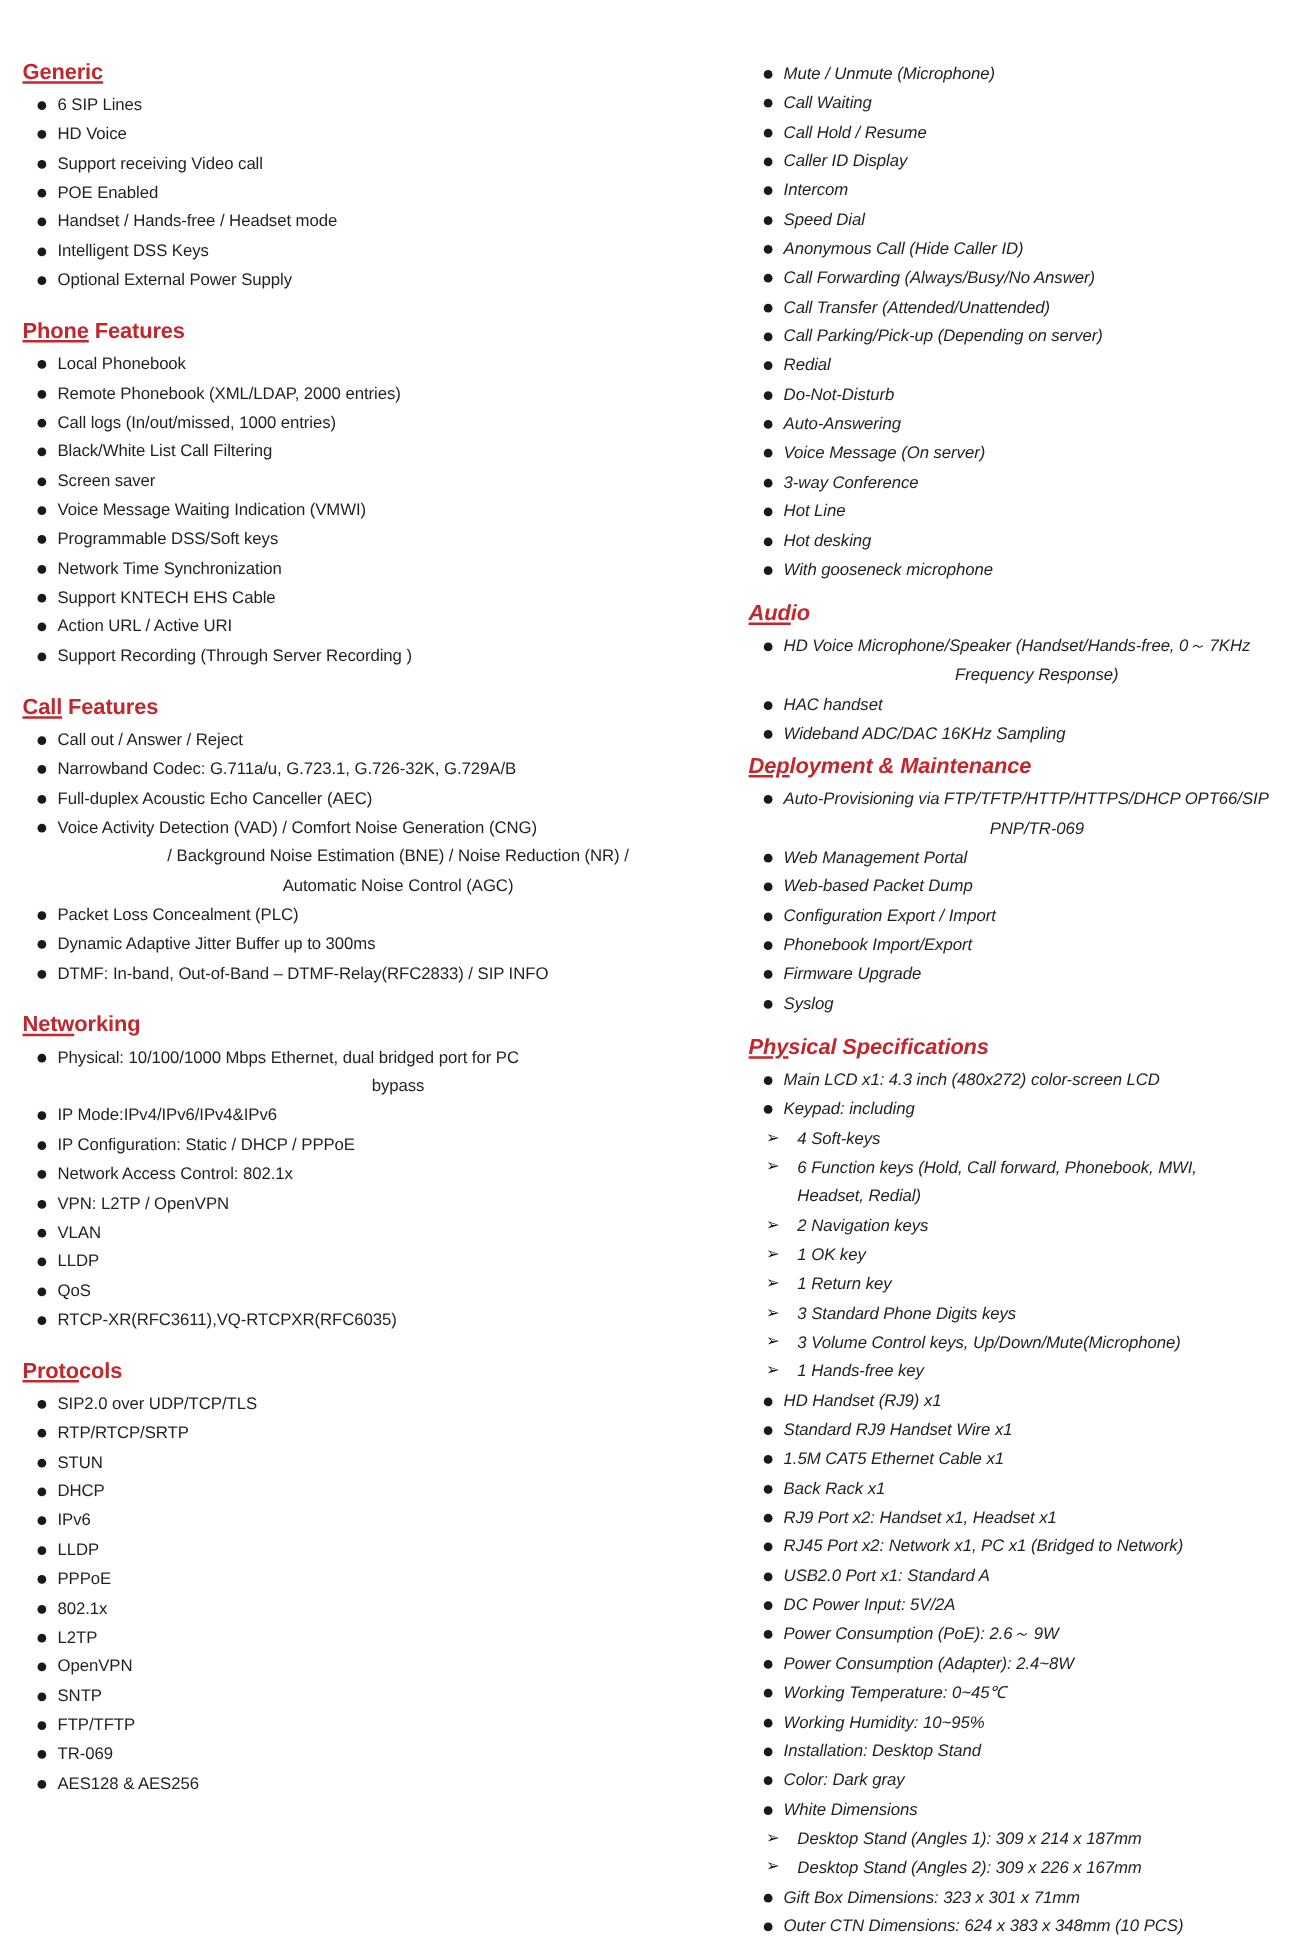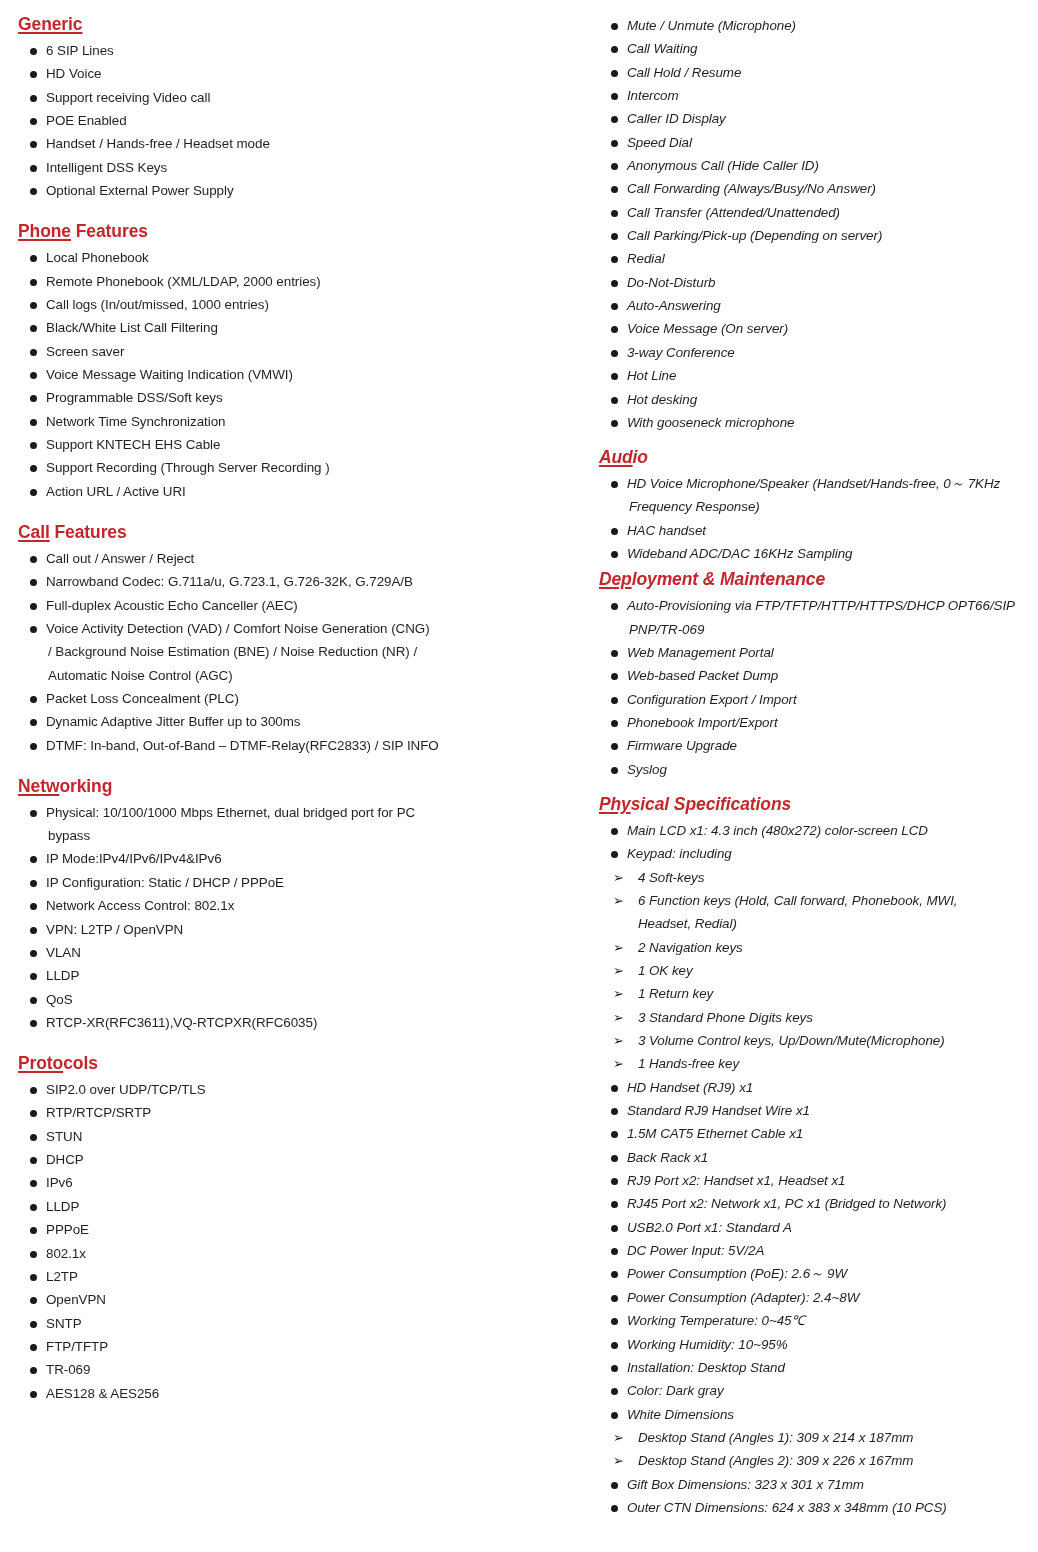--- a/index.html
+++ b/index.html
@@ -18,20 +18,21 @@
     position: relative;
     width: 1038px;
     height: 1552px;
     box-sizing: border-box;
     padding: 14px 8px 0 8px;
     display: flex;
     align-items: flex-start;
   }
   .col {
     box-sizing: border-box;
+    margin-top: 33px;
   }
   .col-left {
     width: 600px;
     padding-left: 10px;
     padding-right: 10px;
   }
   .col-right {
     width: 438px;
     padding-left: 0px;
     font-style: italic;
@@ -74,20 +75,21 @@
     left: 12px;
     top: 9px;
     width: 7px;
     height: 7px;
     border-radius: 50%;
     background: #1a1a1a;
   }
   ul.feat > li .cont {
     display: block;
     padding-left: 2px;
+    text-align: center;
   }
 
   ul.sub {
     list-style: none;
     margin: 0;
     padding: 0;
   }
   ul.sub > li {
     position: relative;
     padding-left: 39px;
@@ -131,22 +133,22 @@
         <ul class="feat">
           <li><span class="bullet"></span><span>Local Phonebook</span></li>
           <li><span class="bullet"></span><span>Remote Phonebook (XML/LDAP, 2000 entries)</span></li>
           <li><span class="bullet"></span><span>Call logs (In/out/missed, 1000 entries)</span></li>
           <li><span class="bullet"></span><span>Black/White List Call Filtering</span></li>
           <li><span class="bullet"></span><span>Screen saver</span></li>
           <li><span class="bullet"></span><span>Voice Message Waiting Indication (VMWI)</span></li>
           <li><span class="bullet"></span><span>Programmable DSS/Soft keys</span></li>
           <li><span class="bullet"></span><span>Network Time Synchronization</span></li>
           <li><span class="bullet"></span><span>Support KNTECH EHS Cable</span></li>
+          <li><span class="bullet"></span><span>Action URL / Active URI</span></li>
           <li><span class="bullet"></span><span>Support Recording (Through Server Recording )</span></li>
-          <li><span class="bullet"></span><span>Action URL / Active URI</span></li>
         </ul>
         <div class="spacer-lg"></div>
         <h2 class="section-heading"><span class="u">Call</span><span> Features</span></h2>
         <ul class="feat">
           <li><span class="bullet"></span><span>Call out / Answer / Reject</span></li>
           <li><span class="bullet"></span><span>Narrowband Codec: G.711a/u, G.723.1, G.726-32K, G.729A/B</span></li>
           <li><span class="bullet"></span><span>Full-duplex Acoustic Echo Canceller (AEC)</span></li>
           <li><span class="bullet"></span><span>Voice Activity Detection (VAD) / Comfort Noise Generation (CNG)</span><span class="cont">/ Background Noise Estimation (BNE) / Noise Reduction (NR) /</span><span class="cont">Automatic Noise Control (AGC)</span></li>
           <li><span class="bullet"></span><span>Packet Loss Concealment (PLC)</span></li>
           <li><span class="bullet"></span><span>Dynamic Adaptive Jitter Buffer up to 300ms</span></li>
@@ -185,22 +187,22 @@
         </ul>
       </div>
   </div>
 
   <div class="col col-right">
     <div id="right-root">
         <ul class="feat">
           <li><span class="bullet"></span><span>Mute / Unmute (Microphone)</span></li>
           <li><span class="bullet"></span><span>Call Waiting</span></li>
           <li><span class="bullet"></span><span>Call Hold / Resume</span></li>
+          <li><span class="bullet"></span><span>Caller ID Display</span></li>
           <li><span class="bullet"></span><span>Intercom</span></li>
-          <li><span class="bullet"></span><span>Caller ID Display</span></li>
           <li><span class="bullet"></span><span>Speed Dial</span></li>
           <li><span class="bullet"></span><span>Anonymous Call (Hide Caller ID)</span></li>
           <li><span class="bullet"></span><span>Call Forwarding (Always/Busy/No Answer)</span></li>
           <li><span class="bullet"></span><span>Call Transfer (Attended/Unattended)</span></li>
           <li><span class="bullet"></span><span>Call Parking/Pick-up (Depending on server)</span></li>
           <li><span class="bullet"></span><span>Redial</span></li>
           <li><span class="bullet"></span><span>Do-Not-Disturb</span></li>
           <li><span class="bullet"></span><span>Auto-Answering</span></li>
           <li><span class="bullet"></span><span>Voice Message (On server)</span></li>
           <li><span class="bullet"></span><span>3-way Conference</span></li>

